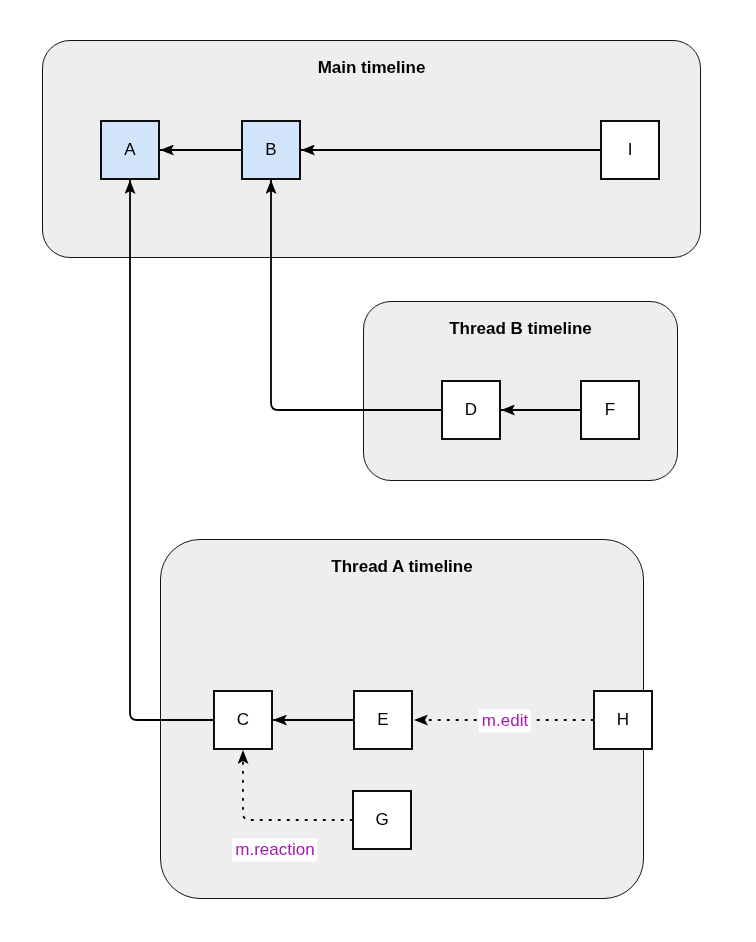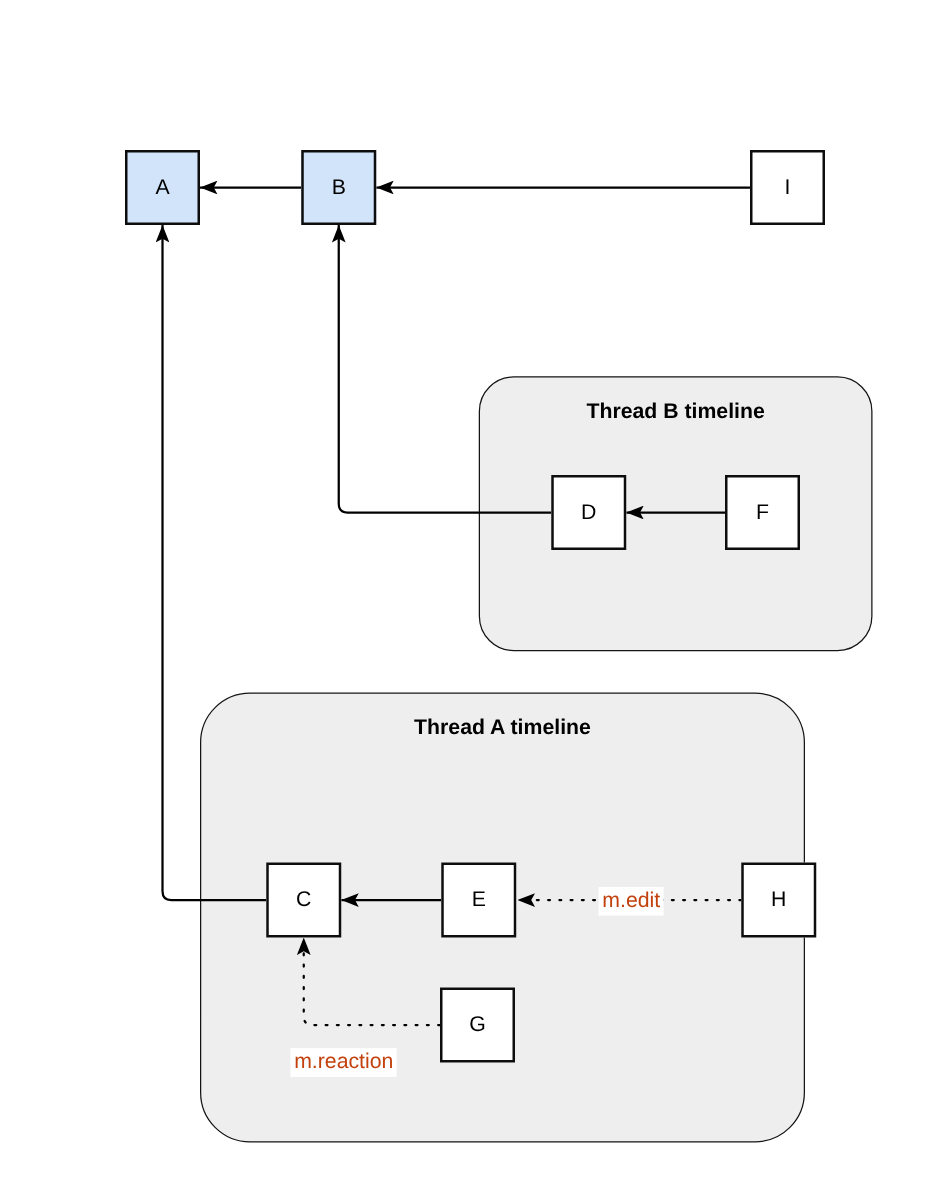--- a/index.html
+++ b/index.html
@@ -36,39 +36,42 @@
     display:flex; align-items:center; justify-content:center;
     font-size:17px; color:#000000;
     z-index:3;
   }
   .node.highlight { background:#d2e4fa; }
 
   .edge-label {
     position:absolute;
     z-index:4;
     background:#ffffff;
-    color:#c2410c;
+    color:#a21caf;
     font-size:17px;
     line-height:1.35;
     padding:0 3px;
     transform:translate(-50%,-50%);
     white-space:nowrap;
   }
 </style>
 </head>
 <body>
 
 <div class="canvas">
 
+  <div class="container radius-sm" style="left:42px; top:40px; width:659px; height:218px;">
+    <div class="title">Main timeline</div>
+  </div>
 
-  <div class="container radius-sm" style="left:383px; top:301px; width:315px; height:220px;">
+  <div class="container radius-sm" style="left:363px; top:301px; width:315px; height:180px;">
     <div class="title">Thread B timeline</div>
   </div>
 
-  <div class="container radius-lg" style="left:160px; top:539px; width:484px; height:360px;margin-top:15px;">
+  <div class="container radius-lg" style="left:160px; top:539px; width:484px; height:360px;">
     <div class="title">Thread A timeline</div>
   </div>
 
   <svg class="edges" width="756" height="942" viewBox="0 0 756 942">
     <defs>
       <marker id="arrowhead" markerUnits="userSpaceOnUse" markerWidth="14" markerHeight="11" refX="14" refY="5.5" orient="auto">
         <path d="M14,5.5 L0,11 L3,5.5 L0,0 Z" fill="#000000"></path>
       </marker>
     </defs>
 

